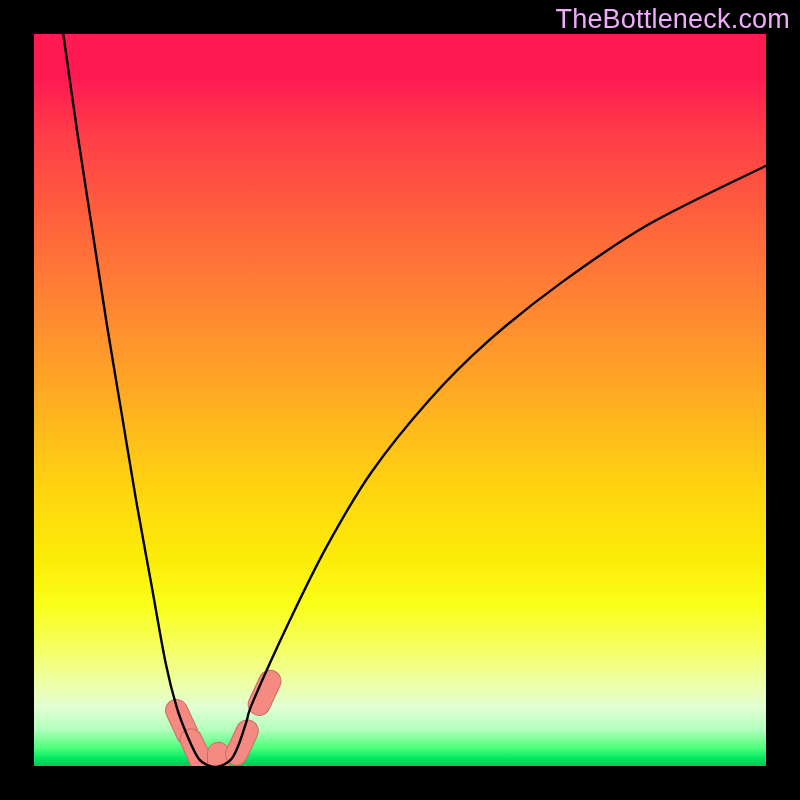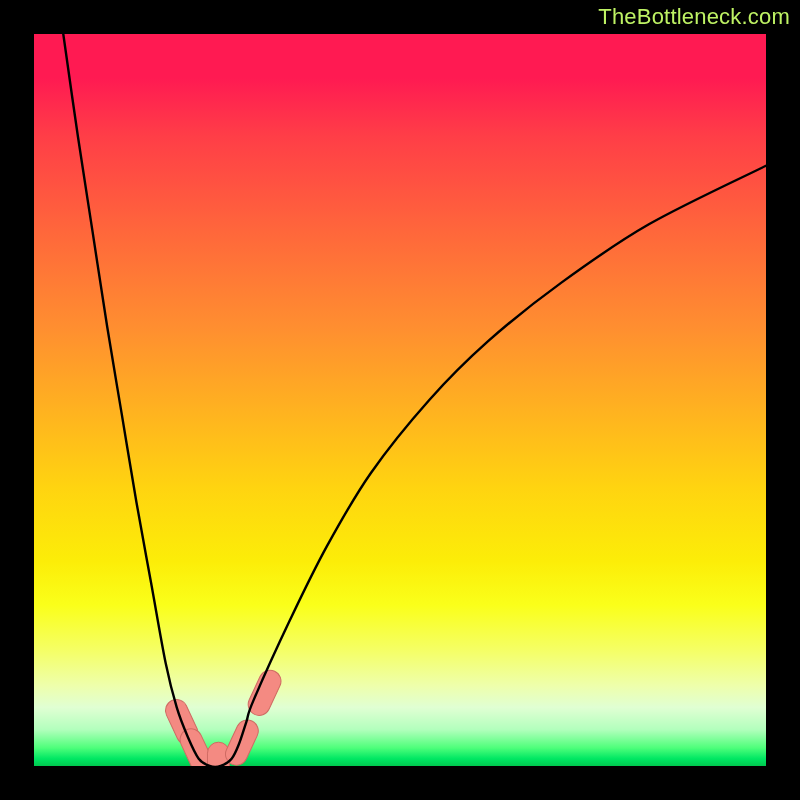--- a/index.html
+++ b/index.html
@@ -41,22 +41,22 @@
       #b3ffbd 95%,
       #4fff7b 97.5%,
       #00e763 99%,
       #00c94f 100%
     );
   }
   .watermark {
     position: absolute;
     top: 4px;
     right: 10px;
-    color: #bef264;
-    font-size: 22px;
+    color: #f0abfc;
+    font-size: 27px;
     letter-spacing: 0.2px;
     font-weight: 400;
   }
   svg.curve {
     position: absolute;
     left: 0;
     top: 0;
     width: 732px;
     height: 732px;
   }

